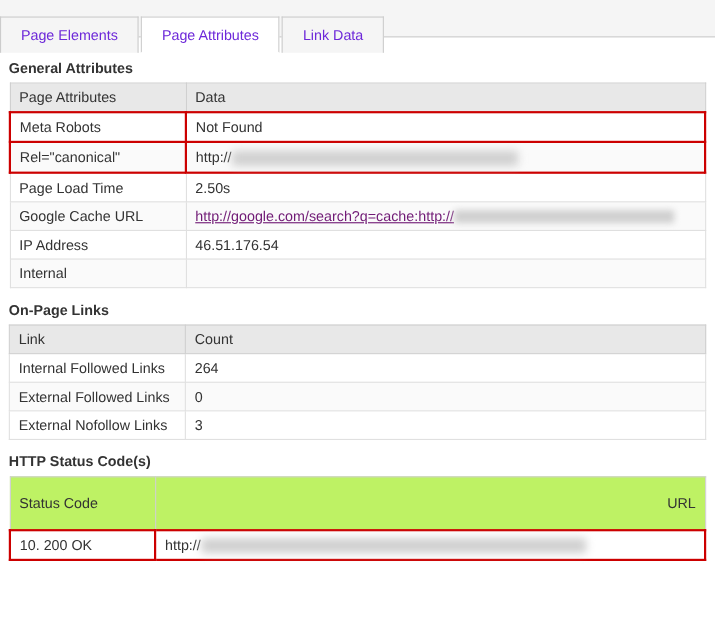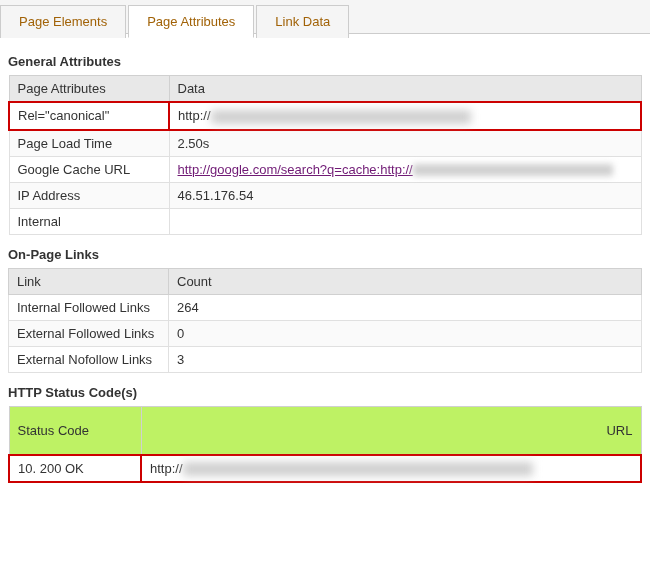--- a/index.html
+++ b/index.html
@@ -19,23 +19,23 @@
       padding: 0;
     }
     .tab {
       padding: 8px 18px;
       border: 1px solid #ccc;
       border-bottom: none;
       background: #f5f5f5;
       cursor: pointer;
       margin-right: 2px;
       font-size: 13px;
-      color: #a16207;
+      color: #6d28d9;
       position: relative;
-      top: 5px;
+      top: 15px;
     }
     .tab.active {
       background: #fff;
       border-bottom: 1px solid #fff;
       font-weight: normal;
       z-index: 1;
     }
 
     .content {
       padding: 10px 8px;
@@ -153,20 +153,24 @@
 
   <table class="attr-table">
     <thead>
       <tr>
         <th>Page Attributes</th>
         <th>Data</th>
       </tr>
     </thead>
     <tbody>
 
+      <tr>
+        <td class="label-col red-outline-cell">Meta Robots</td>
+        <td class="red-outline-cell">Not Found</td>
+      </tr>
 
       <tr>
         <td class="label-col red-outline-cell">Rel="canonical"</td>
         <td class="red-outline-cell">
           <span>http://</span><span class="blurred"></span>
         </td>
       </tr>
 
       <tr>
         <td class="label-col">Page Load Time</td>

